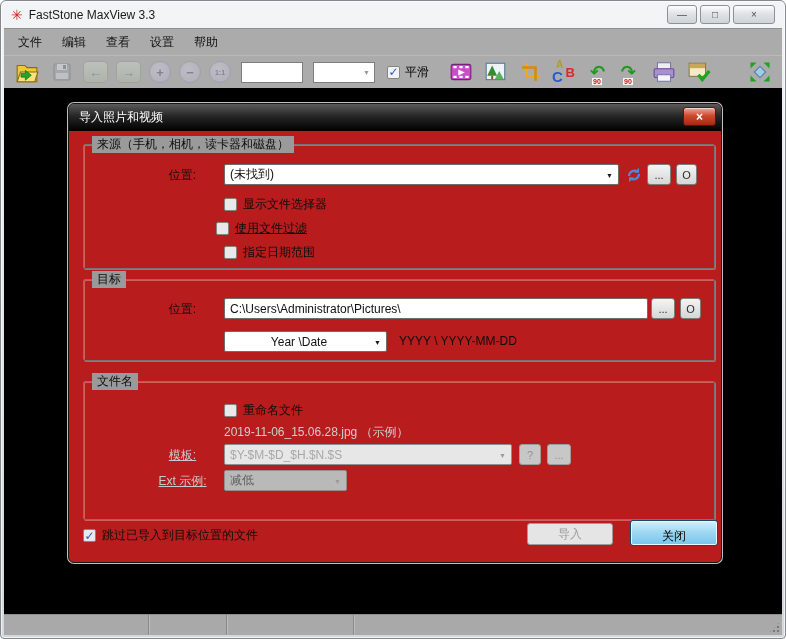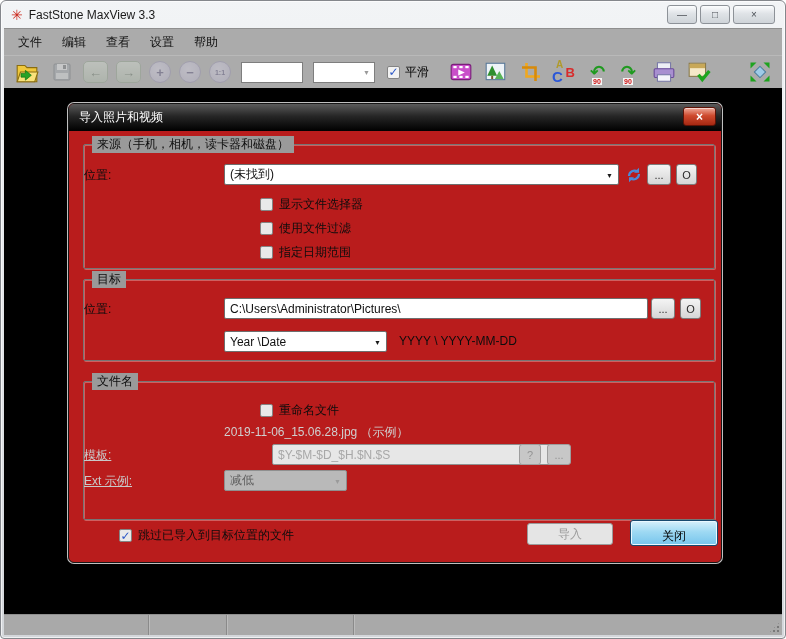--- a/index.html
+++ b/index.html
@@ -65,35 +65,35 @@
                background:linear-gradient(#5a5a5a,#262626 45%,#000);
                border-radius:5px 5px 0 0; color:#fff; display:flex; align-items:center; padding:0 10px; }
   .dlg-close { position:absolute; right:5px; top:3px; width:33px; height:19px;
                background:linear-gradient(#efab9b,#cf4a2e 45%,#a52812);
                border:1px solid #5f1205; border-radius:3px; color:#fff; font-weight:bold;
                display:flex; align-items:center; justify-content:center; font-size:12px;
                box-shadow:inset 0 1px 0 rgba(255,255,255,.5); }
   .grp { position:absolute; border:1px solid #757575; border-radius:2px;
          box-shadow:inset 1px 1px 0 rgba(255,255,255,.3), 1px 1px 0 rgba(255,255,255,.3); }
   .grp-title { position:absolute; top:-9px; left:8px; background:#9a9a9a; padding:0 5px; color:#0d0d0d; }
-  .lbl { position:absolute; text-align:left; color:#0d0d0d; }
+  .lbl { position:absolute; text-align:center; color:#0d0d0d;margin-left:32px; }
   .lbl.off, .txt.off { color:#c9c9c9;text-decoration:underline; }
   .combo { position:absolute; height:21px; background:#fff; border:1px solid #6e6e6e; border-radius:2px;
            display:flex; align-items:center; padding:0 18px 0 5px; color:#111; }
   .combo .arr { position:absolute; right:5px; top:7px; font-size:7px; color:#1a1a1a; }
   .combo.off { background:#e7e7e7; color:#a8a8a8; border-color:#8f8f8f; }
   .combo.off2 { background:#b9b9b9; color:#5e5e5e; border-color:#8f8f8f; }
   .combo.off .arr, .combo.off2 .arr { color:#9a9a9a; }
   .fld { position:absolute; height:21px; background:#fff; border:1px solid #6e6e6e; border-radius:2px;
          padding:0 5px; font-size:12px; color:#111; }
   .mini { position:absolute; height:21px; background:linear-gradient(#f4f4f4,#d6d6d6);
           border:1px solid #7d7d7d; border-radius:3px; color:#2a2a2a;
           display:flex; align-items:center; justify-content:center; font-size:11px; }
   .mini.off { background:#c7c7c7; color:#949494; border-color:#9d9d9d; }
-  .dcb { position:absolute; display:flex; align-items:center; gap:6px; color:#0d0d0d;margin-left:36px; }
+  .dcb { position:absolute; display:flex; align-items:center; gap:6px; color:#0d0d0d; }
   .dcb .cb { background:#e9e9e9; }
   .txt { position:absolute; color:#0d0d0d; }
   .btn-import { position:absolute; left:458px; top:419px; width:86px; height:22px;
                 background:#e5e5e5; border:1px solid #9b9b9b; border-radius:3px;
                 color:#9b9b9b; display:flex; align-items:center; justify-content:center; }
   .btn-close { position:absolute; left:561px; top:416px; width:88px; height:26px;
                background:linear-gradient(#d6effb,#9ed9f3 45%,#76c5ec);
                border:1px solid #17496f; border-radius:3px; color:#000;
                box-shadow:inset 0 0 0 1px #eaf8ff;
                display:flex; align-items:flex-end; justify-content:center; }
@@ -266,56 +266,56 @@
     <div class="mini" style="left:563px; top:19px; width:24px;">
         <span>...</span>
       </div>
     <div class="mini" style="left:592px; top:19px; width:21px;">
         <span>O</span>
       </div>
     <div class="dcb" style="left:140px; top:51px;">
       <span class="cb"></span>
       <span>显示文件选择器</span>
     </div>
-    <div class="dcb" style="left:140px; top:75px;">
+    <div class="dcb" style="left:132px; top:75px;text-decoration:underline;">
       <span class="cb"></span>
       <span>使用文件过滤</span>
     </div>
     <div class="dcb" style="left:140px; top:99px;">
       <span class="cb"></span>
       <span>指定日期范围</span>
     </div>
   </div>
 
   <div class="grp" style="left:14px; top:175px; width:632px; height:82px;">
     <span class="grp-title">目标</span>
     <span class="lbl" style="left:0; width:133px; top:21px;">位置:</span>
     <input class="fld" style="left: 140px; top: 18px; width: 424px;" value="C:\Users\Administrator\Pictures\">
     <div class="mini" style="left:567px; top:18px; width:24px;">
         <span>...</span>
       </div>
     <div class="mini" style="left:596px; top:18px; width:21px;">
         <span>O</span>
       </div>
-    <div class="combo" style="left:140px; top:51px; width:163px;">
+    <div class="combo" style="left:140px; top:51px; width:163px;justify-content:center;">
       <span>Year \Date</span>
       <span class="arr">▼</span>
     </div>
     <span class="txt" style="left:315px; top:54px;">YYYY \ YYYY-MM-DD</span>
   </div>
 
   <div class="grp" style="left:14px; top:277px; width:632px; height:139px;">
     <span class="grp-title">文件名</span>
     <div class="dcb" style="left:140px; top:20px;">
       <span class="cb"></span>
       <span>重命名文件</span>
     </div>
     <span class="txt" style="left:140px; top:42px; color:#cfcfcf;">2019-11-06_15.06.28.jpg （示例）</span>
     <span class="lbl off" style="left:0; width:133px; top:65px;">模板:</span>
-    <div class="combo off" style="left:140px; top:62px; width:288px;margin-left:48px;">
+    <div class="combo off" style="left:140px; top:62px; width:288px;">
       <span>$Y-$M-$D_$H.$N.$S</span>
       <span class="arr">▼</span>
     </div>
     <div class="mini off" style="left:435px; top:62px; width:22px;">
         <span>?</span>
       </div>
     <div class="mini off" style="left:463px; top:62px; width:24px;">
         <span>...</span>
       </div>
     <span class="lbl off" style="left:0; width:133px; top:91px;">Ext 示例:</span>

